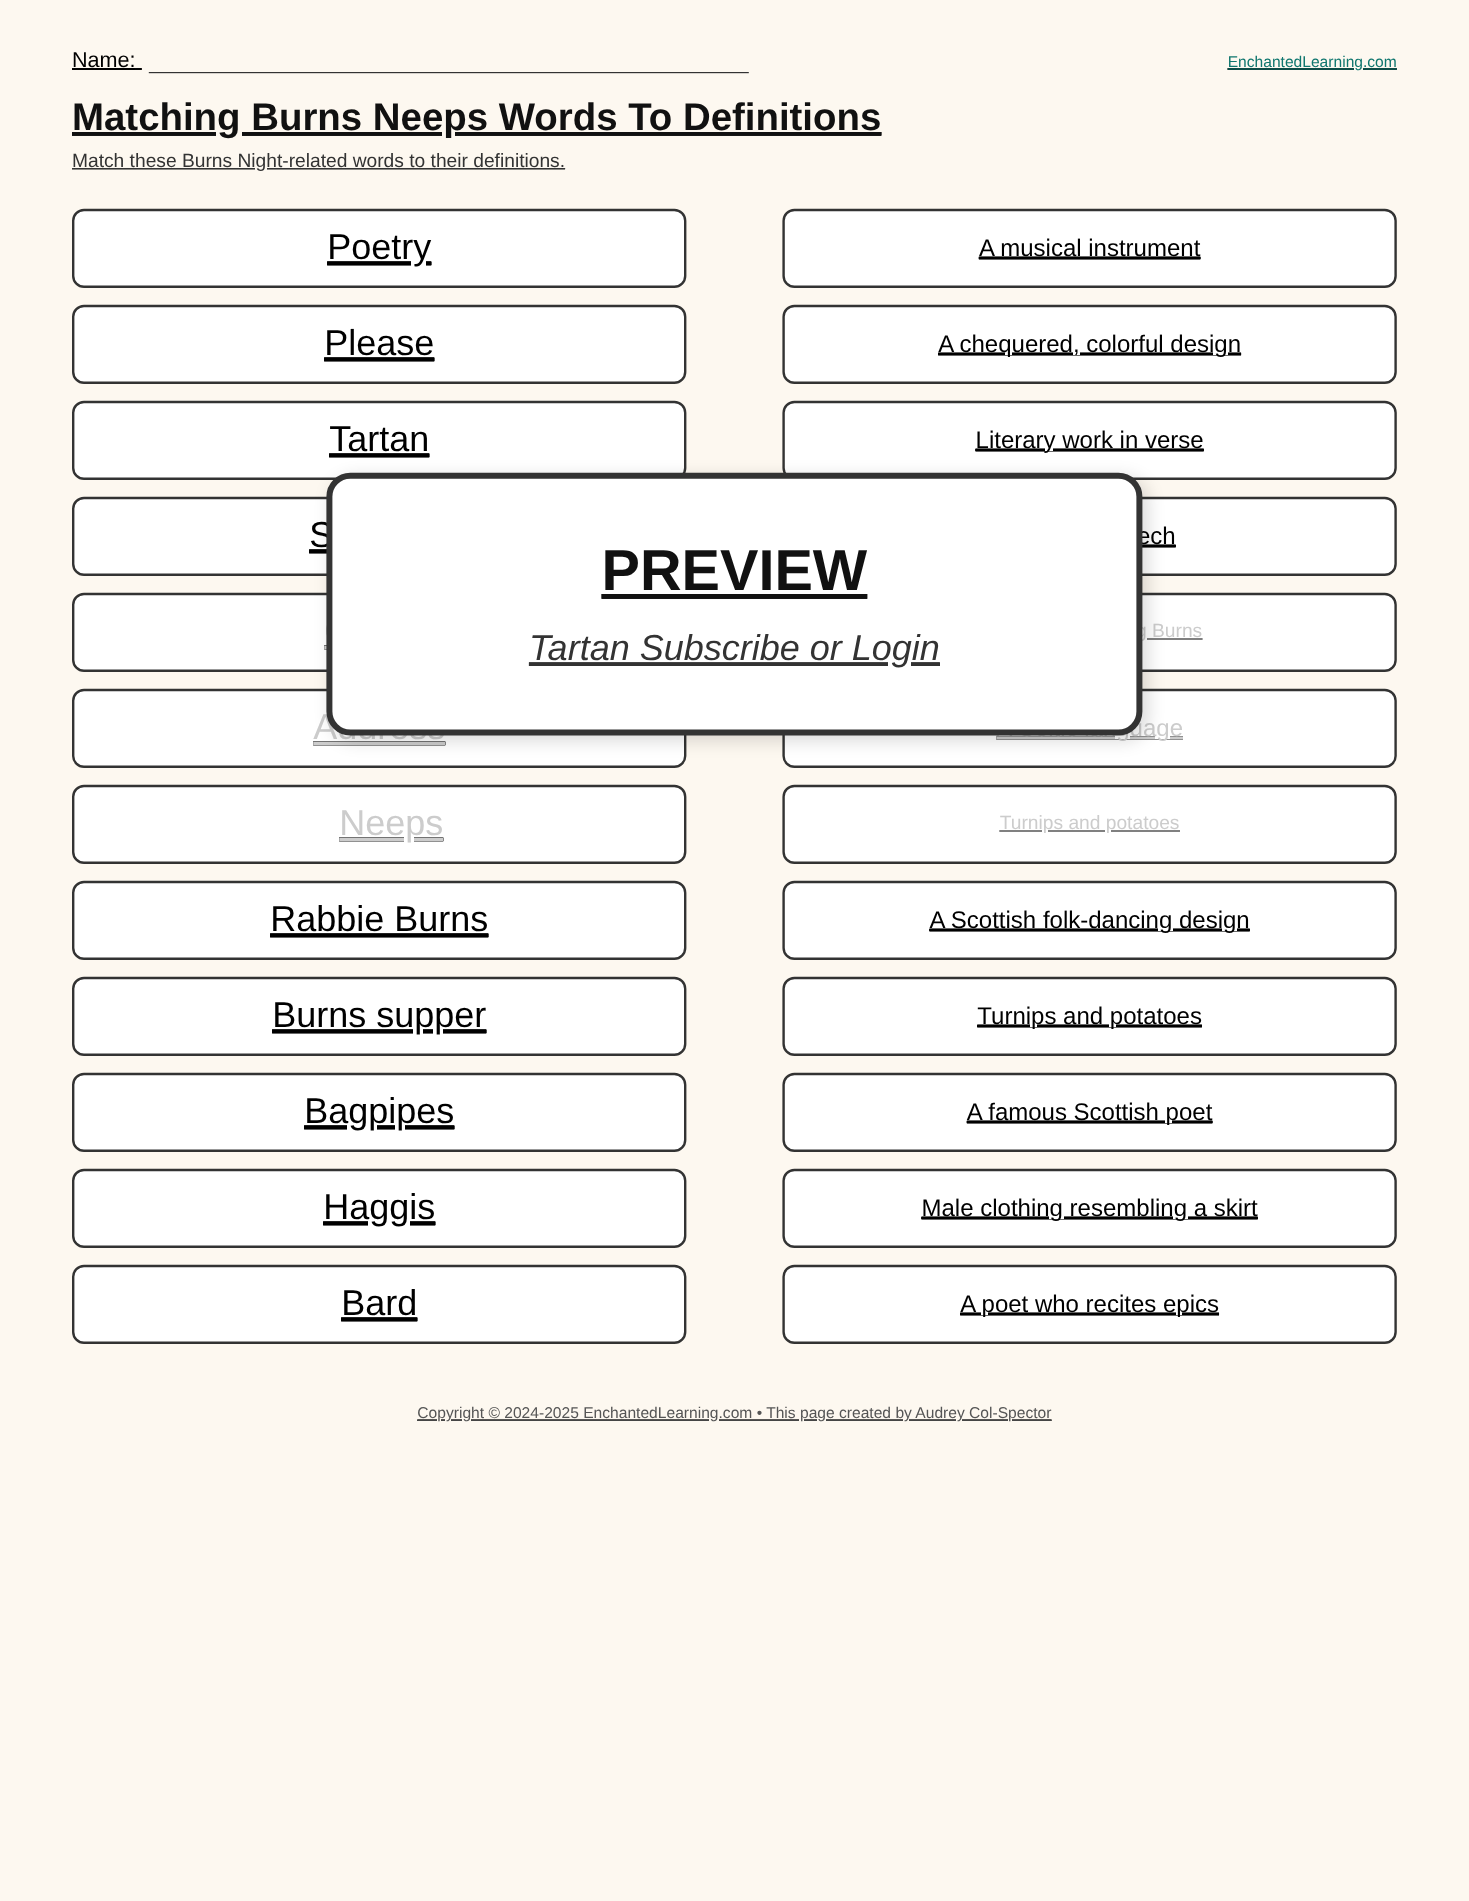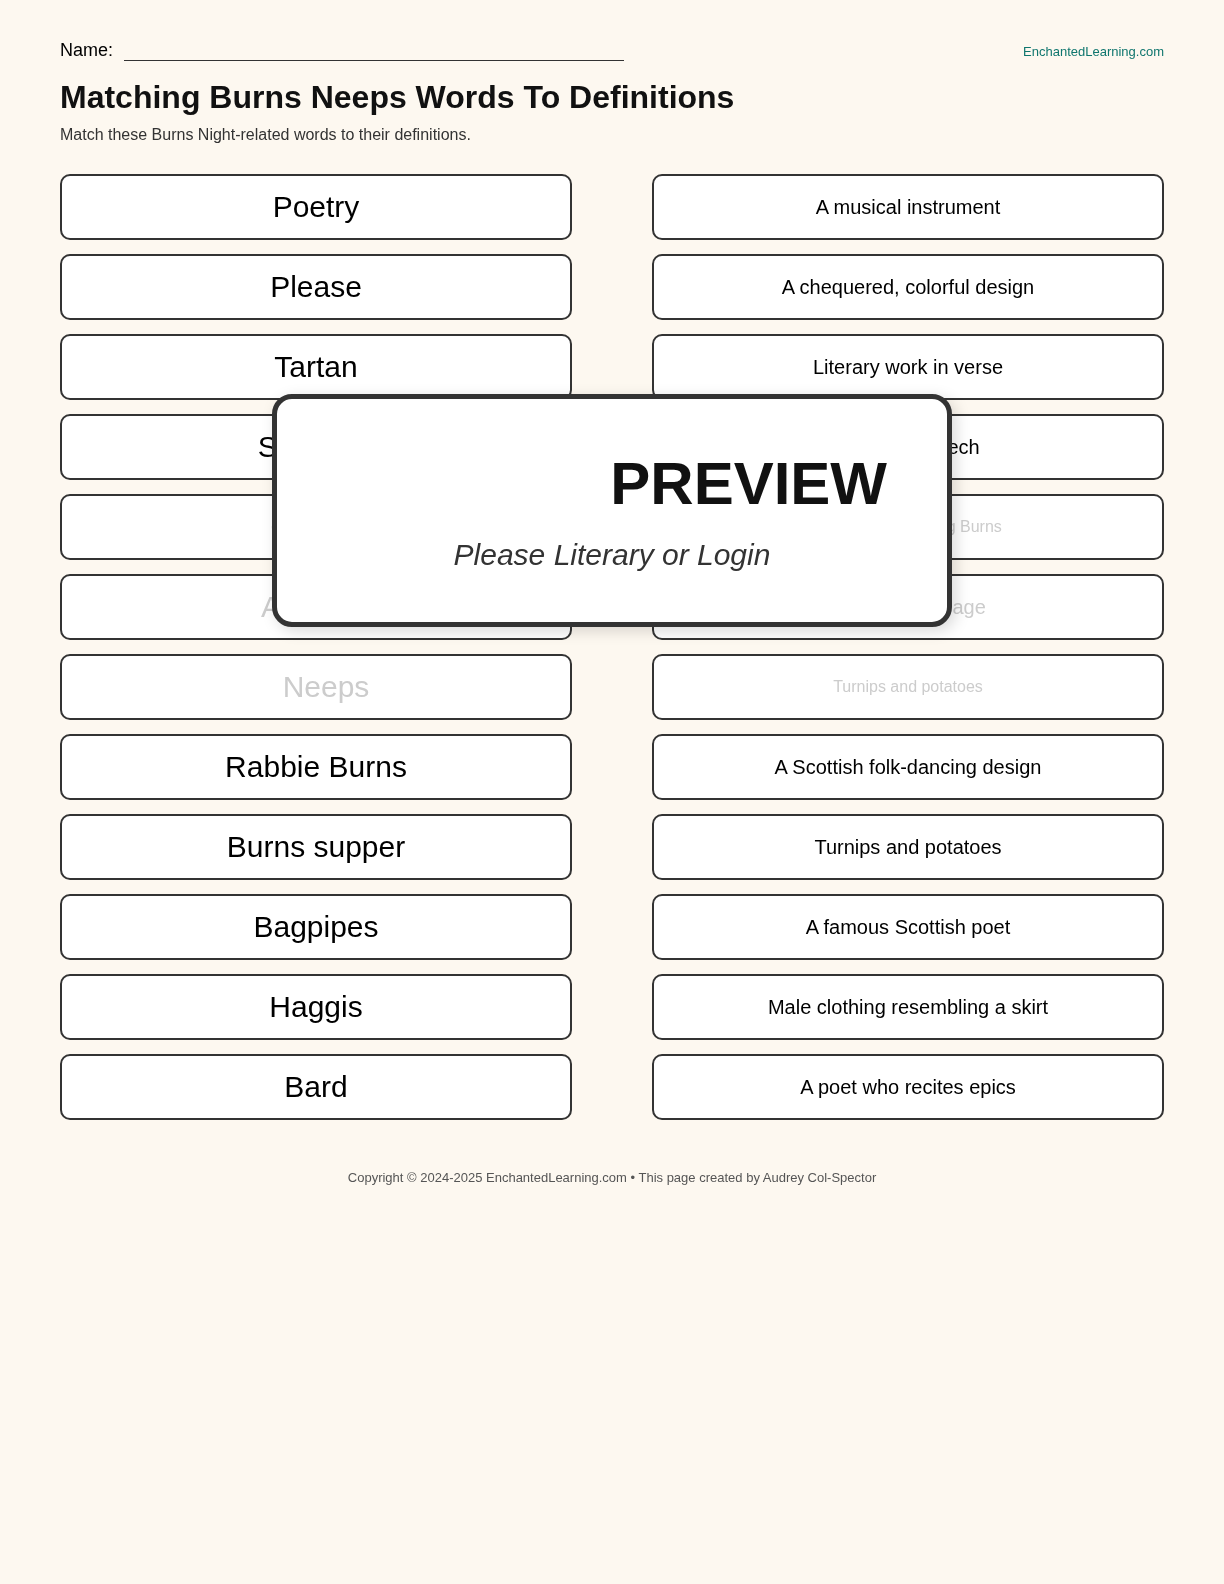--- a/index.html
+++ b/index.html
@@ -1,15 +1,15 @@
 <!DOCTYPE html>
 <html><head>
   <meta charset="utf-8">
   <style>
-    * { box-sizing: border-box; margin: 0; padding: 0; }
+    * { box-sizing: border-box; margin: 0; padding: 0; text-decoration: underline; }
     body {
       background: #fdf8f0;
       font-family: 'Comic Sans MS', 'Chalkboard SE', cursive, sans-serif;
       width: 1224px;
       min-height: 1584px;
       position: relative;
       padding: 40px 60px 60px 60px;
     }
     .header-row {
       display: flex;
@@ -83,26 +83,25 @@
       width: 680px;
       background: white;
       border: 5px solid #333;
       border-radius: 20px;
       padding: 50px 60px;
       text-align: center;
       z-index: 10;
       box-shadow: 4px 4px 15px rgba(0,0,0,0.15);
     }
     .preview-title {
-      font-size: 60px;
+      font-size: 48px;
       font-weight: bold;
       font-family: Arial, sans-serif;
       color: #111;
       margin-bottom: 20px;
-      text-align: right;
     }
     .preview-subtitle {
       font-size: 30px;
       font-style: italic;
       font-family: Arial, sans-serif;
       color: #333;
     }
     .footer {
       text-align: center;
       font-size: 13px;
@@ -164,18 +163,18 @@
   <div class="def-box right-col">A famous Scottish poet</div>
 
   <div class="word-box left-col">Haggis</div>
   <div class="def-box right-col">Male clothing resembling a skirt</div>
 
   <div class="word-box left-col">Bard</div>
   <div class="def-box right-col">A poet who recites epics</div>
 
   <div class="preview-overlay">
     <div class="preview-title">PREVIEW</div>
-    <div class="preview-subtitle">Please Literary or Login</div>
+    <div class="preview-subtitle">Tartan Subscribe or Login</div>
   </div>
 
 </div>
 
 <div class="footer">Copyright © 2024-2025 EnchantedLearning.com • This page created by Audrey Col-Spector</div>
 
 </body></html>

